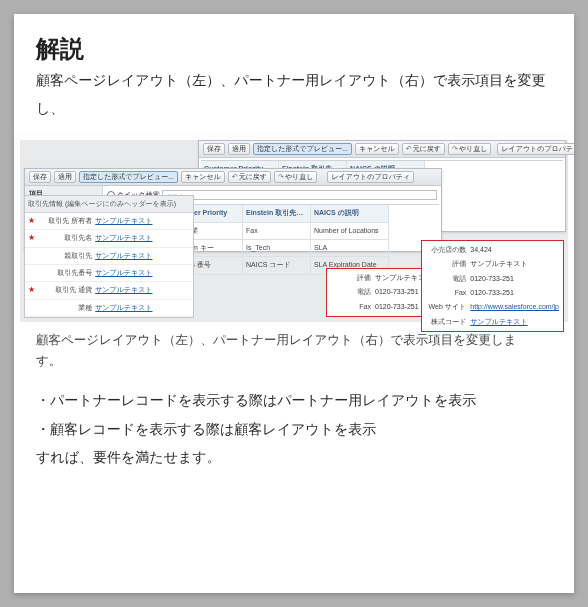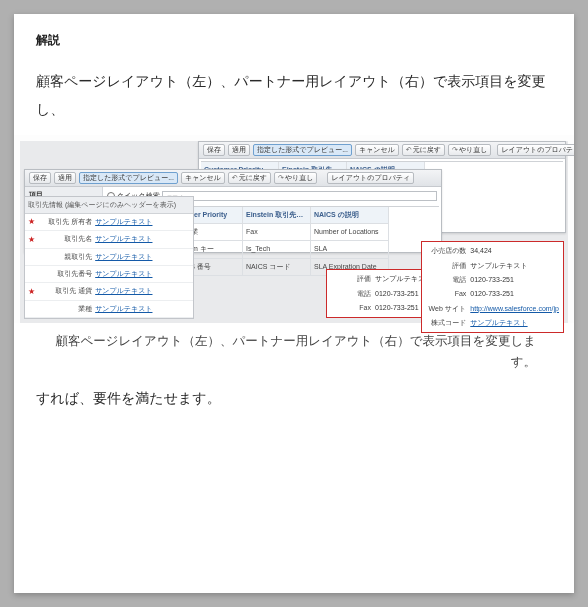--- a/index.html
+++ b/index.html
@@ -17,25 +17,24 @@
     height: 100%;
     padding: 18px 22px 10px 22px;
     box-shadow: 0 2px 6px rgba(0,0,0,0.25);
     color: #2a2a2a;
     font-size: 14px;
     line-height: 2.05;
     overflow: hidden;
     position: relative;
   }
   .title {
-    font-size: 12px;
+    font-size: 24px;
     font-weight: 700;
     color: #222;
     line-height: 1.4;
-    margin-bottom: 18px;
   }
   .para { margin-bottom: 11px; }
   .fig-wrap {
     margin: 8px -22px 8px -22px;
     padding: 6px 6px 0 6px;
     position: relative;
     height: 188px;
     background: #fdfdfd;
   }
 
@@ -143,28 +142,28 @@
     padding:2px 4px;
   }
   .kvbox.red { border:1.5px solid #cc2a2a; }
   .kvrow { display:flex; gap:4px; white-space:nowrap; }
   .kvrow .k { width:40px; text-align:right; color:#444; }
   .kvrow .v { color:#333; }
   .kvrow .v.link { color:#145aa8; text-decoration:underline; }
 
   
   .caption {
-    text-align:right;
+    text-align:left;
     font-size:12.5px;
     color:#444;
     margin: 6px 16px 14px 0;
     line-height:1.7;
   }
   .bullets { margin-bottom: 4px; }
-  .suffix { margin-top:-4px; margin-bottom:16px; }
+  .suffix { margin-top:-4px; margin-bottom:16px;font-family:Liberation Serif, serif; }
   .bold { font-weight:700; color:#222; }
 </style>
 </head>
 <body>
 
 <div class="card">
   <div class="title">解説</div>
   <div class="para">顧客ページレイアウト（左）、パートナー用レイアウト（右）で表示項目を変更し、</div>
 
   <div class="fig-wrap">
@@ -340,15 +339,19 @@
             <span class="k">株式コード</span>
             <span class="v link">サンプルテキスト</span>
           </div>
       </div>
 
     </div>
   </div>
 
   <div class="caption">顧客ページレイアウト（左）、パートナー用レイアウト（右）で表示項目を変更します。</div>
 
+  <div class="bullets">
+    <div>・パートナーレコードを表示する際はパートナー用レイアウトを表示</div>
+    <div>・顧客レコードを表示する際は顧客レイアウトを表示</div>
+  </div>
   <div class="suffix">すれば、要件を満たせます。</div>
 
 </div>
 
 </body></html>

